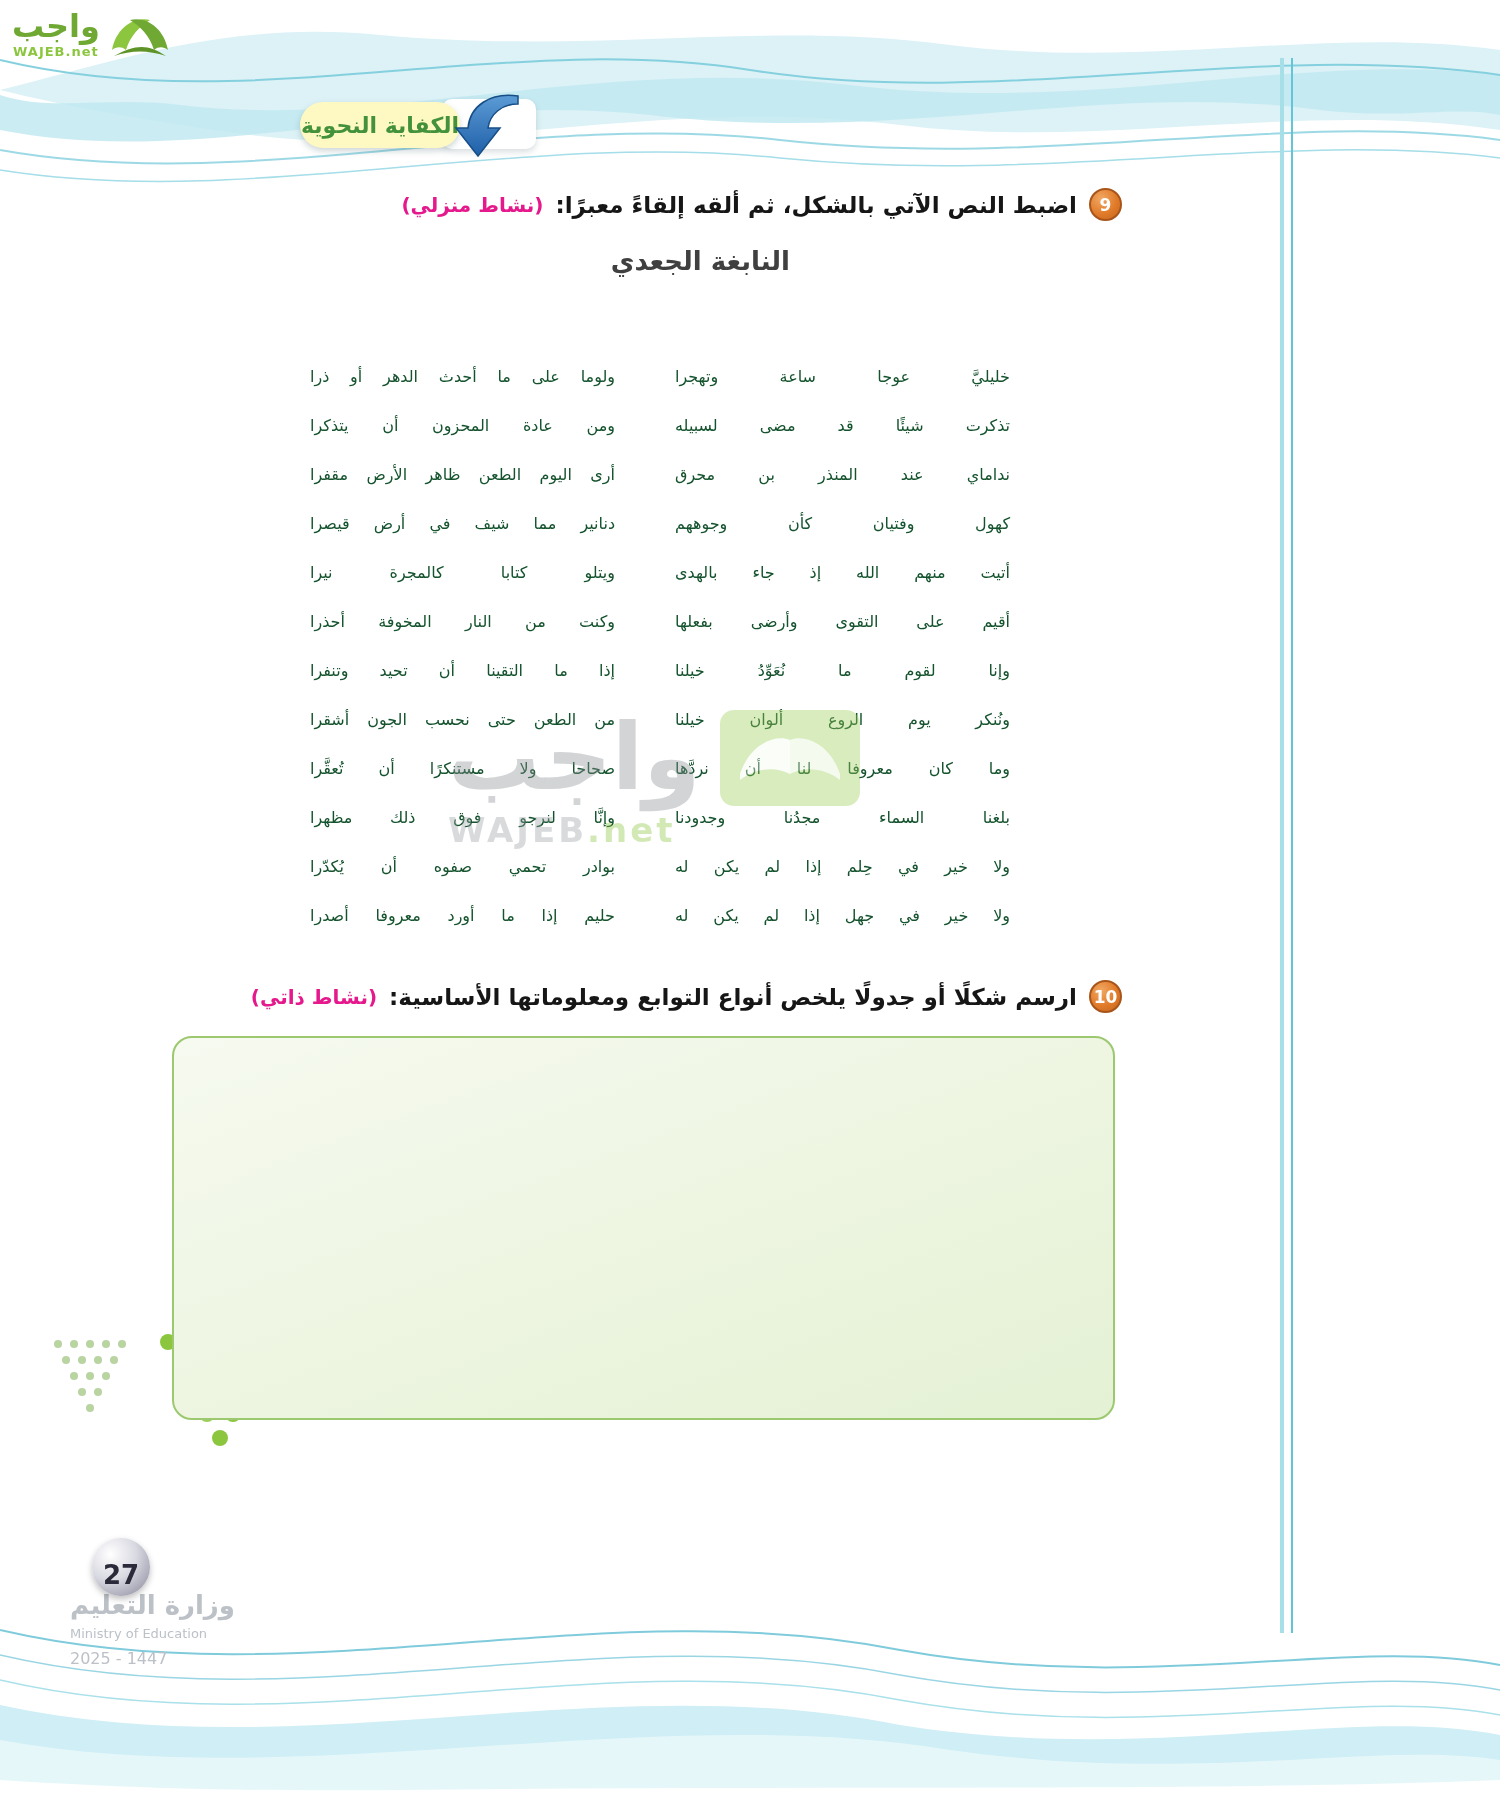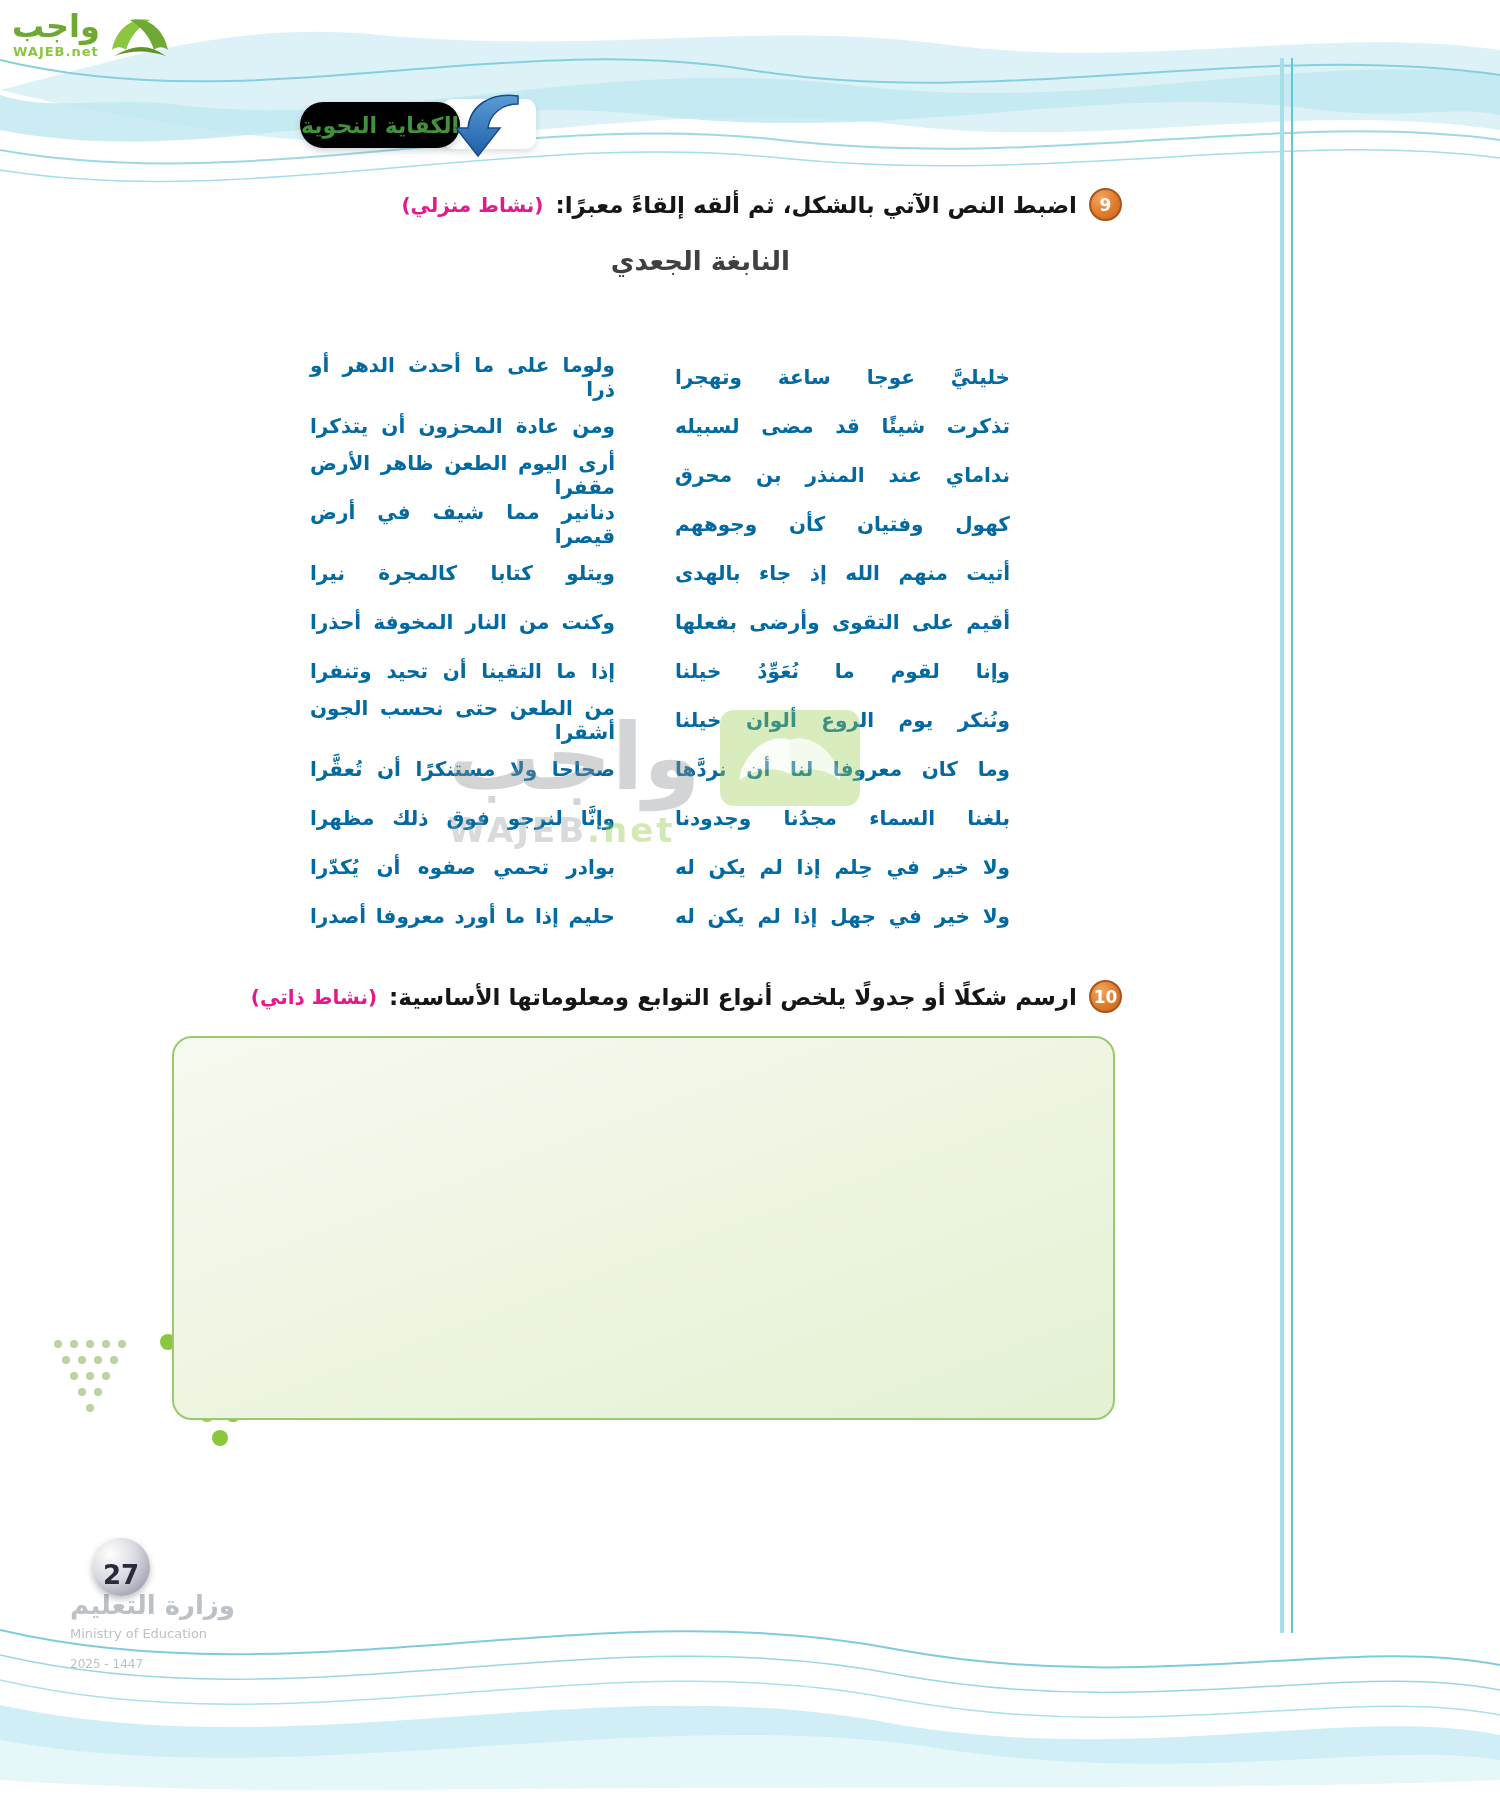--- a/index.html
+++ b/index.html
@@ -15,21 +15,21 @@
   .vline-inner { position:absolute; left:1280px; top:58px; width:4px; height:1575px; background:#a7dfe9; z-index:1; }
 
   
   .logo { position:absolute; top:6px; left:12px; display:flex; align-items:center; gap:6px; z-index:3; }
   .logo-text { display:flex; flex-direction:column; align-items:center; }
   .logo-ar { font-size:32px; font-weight:bold; color:#6fa832; line-height:1.1; }
   .logo-en { font-size:13px; font-weight:bold; color:#8cc63f; letter-spacing:1px; }
 
   
   .section-pill { position:absolute; left:300px; top:102px; width:160px; height:46px;
-    background:#000000; border-radius:23px; box-shadow:0 3px 6px rgba(60,90,100,.25);
+    background:#fef9c3; border-radius:23px; box-shadow:0 3px 6px rgba(60,90,100,.25);
     display:flex; align-items:center; justify-content:center; z-index:3; }
   .section-pill span { font-size:22px; font-weight:bold; color:#43913b; }
   .arrow-tab { position:absolute; left:442px; top:99px; width:94px; height:50px;
     background:#ffffff; border-radius:10px; box-shadow:0 3px 6px rgba(60,90,100,.2); z-index:3; }
   .arrow-icon { position:absolute; left:452px; top:90px; z-index:4; }
 
   
   .exercise { position:absolute; display:flex; direction:rtl; align-items:center; gap:12px; z-index:2; }
   .ex9  { top:188px; right:378px; }
   .ex10 { top:980px; right:378px; }
@@ -41,21 +41,21 @@
   .ex-tag { font-size:20px; font-weight:bold; color:#e5188c; white-space:nowrap; }
 
   .poem-title { position:absolute; left:470px; top:246px; width:320px; text-align:right;
     font-size:26px; font-weight:bold; color:#404040; direction:rtl; z-index:2; }
   .poem-subtitle { position:absolute; left:168px; top:297px; width:262px; direction:rtl; text-align:right;
     font-size:20px; font-weight:bold; color:#2a7abc; z-index:2; }
 
   
   .poem { position:absolute; top:352px; left:310px; width:700px; direction:rtl; z-index:2; }
   .verse-row { display:flex; justify-content:space-between; height:49px; align-items:center; }
-  .hemistich { font-weight:bold; font-size:20px; color:#0369a1;
+  .hemistich { font-weight:normal; font-size:16px; color:#14532d;
     text-align:justify; text-align-last:justify; line-height:1.2; }
   .hem-right { width:335px; }
   .hem-left  { width:305px; }
 
   
   .watermark { position:absolute; top:710px; left:448px; width:480px; opacity:.38; z-index:4; pointer-events:none; }
   .wm-row { display:flex; align-items:center; gap:20px; }
   .wm-ar { font-size:92px; font-weight:bold; color:#8a9096; direction:rtl; line-height:1; }
   .wm-en { font-size:34px; font-weight:bold; letter-spacing:3px; margin-top:4px; }
   .wm-en .wm-latin { color:#9aa0a6; }
@@ -69,21 +69,21 @@
   
   .dots { position:absolute; left:48px; top:1330px; z-index:1; }
   .page-sphere { position:absolute; left:92px; top:1538px; width:58px; height:58px; border-radius:50%;
     background:radial-gradient(circle at 32% 28%, #ffffff, #d9d9e2 45%, #9b9bac 85%, #7d7d90);
     box-shadow:0 3px 6px rgba(0,0,0,.25);
     display:flex; align-items:center; justify-content:center; z-index:3; }
   .page-sphere span { font-size:26px; font-weight:bold; color:#2a2a3a;margin-top:15px; }
   .ministry { position:absolute; left:70px; top:1590px; z-index:2; color:#bcc1c7; }
   .ministry .m-ar { font-size:26px; font-weight:bold; direction:rtl; text-align:left; }
   .ministry .m-en { font-size:13px; margin-top:6px; }
-  .ministry .m-yr { font-size:12px; margin-top:16px; }
+  .ministry .m-yr { font-size:16px; margin-top:8px; }
 </style>
 </head>
 <body>
 
 <div class="page">
 
   <svg class="top-waves" width="1500" height="210" viewBox="0 0 1500 210">
     <path d="M0,90 C120,60 230,20 380,35 C600,55 760,20 950,45 C1150,70 1330,25 1500,50 L1500,130 C1300,100 1100,150 900,125 C650,95 450,160 250,135 C150,122 60,105 0,90 Z" fill="#dcf2f7"></path>
     <path d="M0,130 C200,170 420,90 650,115 C900,145 1100,80 1320,110 C1400,120 1460,105 1500,115 L1500,75 C1300,50 1100,115 850,85 C600,55 380,130 180,105 C110,96 50,112 0,95 Z" fill="#c2e9f1" opacity="0.85"></path>
     <path d="M0,60 C250,120 500,30 750,70 C1000,110 1250,40 1500,75" fill="none" stroke="#85d0de" stroke-width="2"></path>

